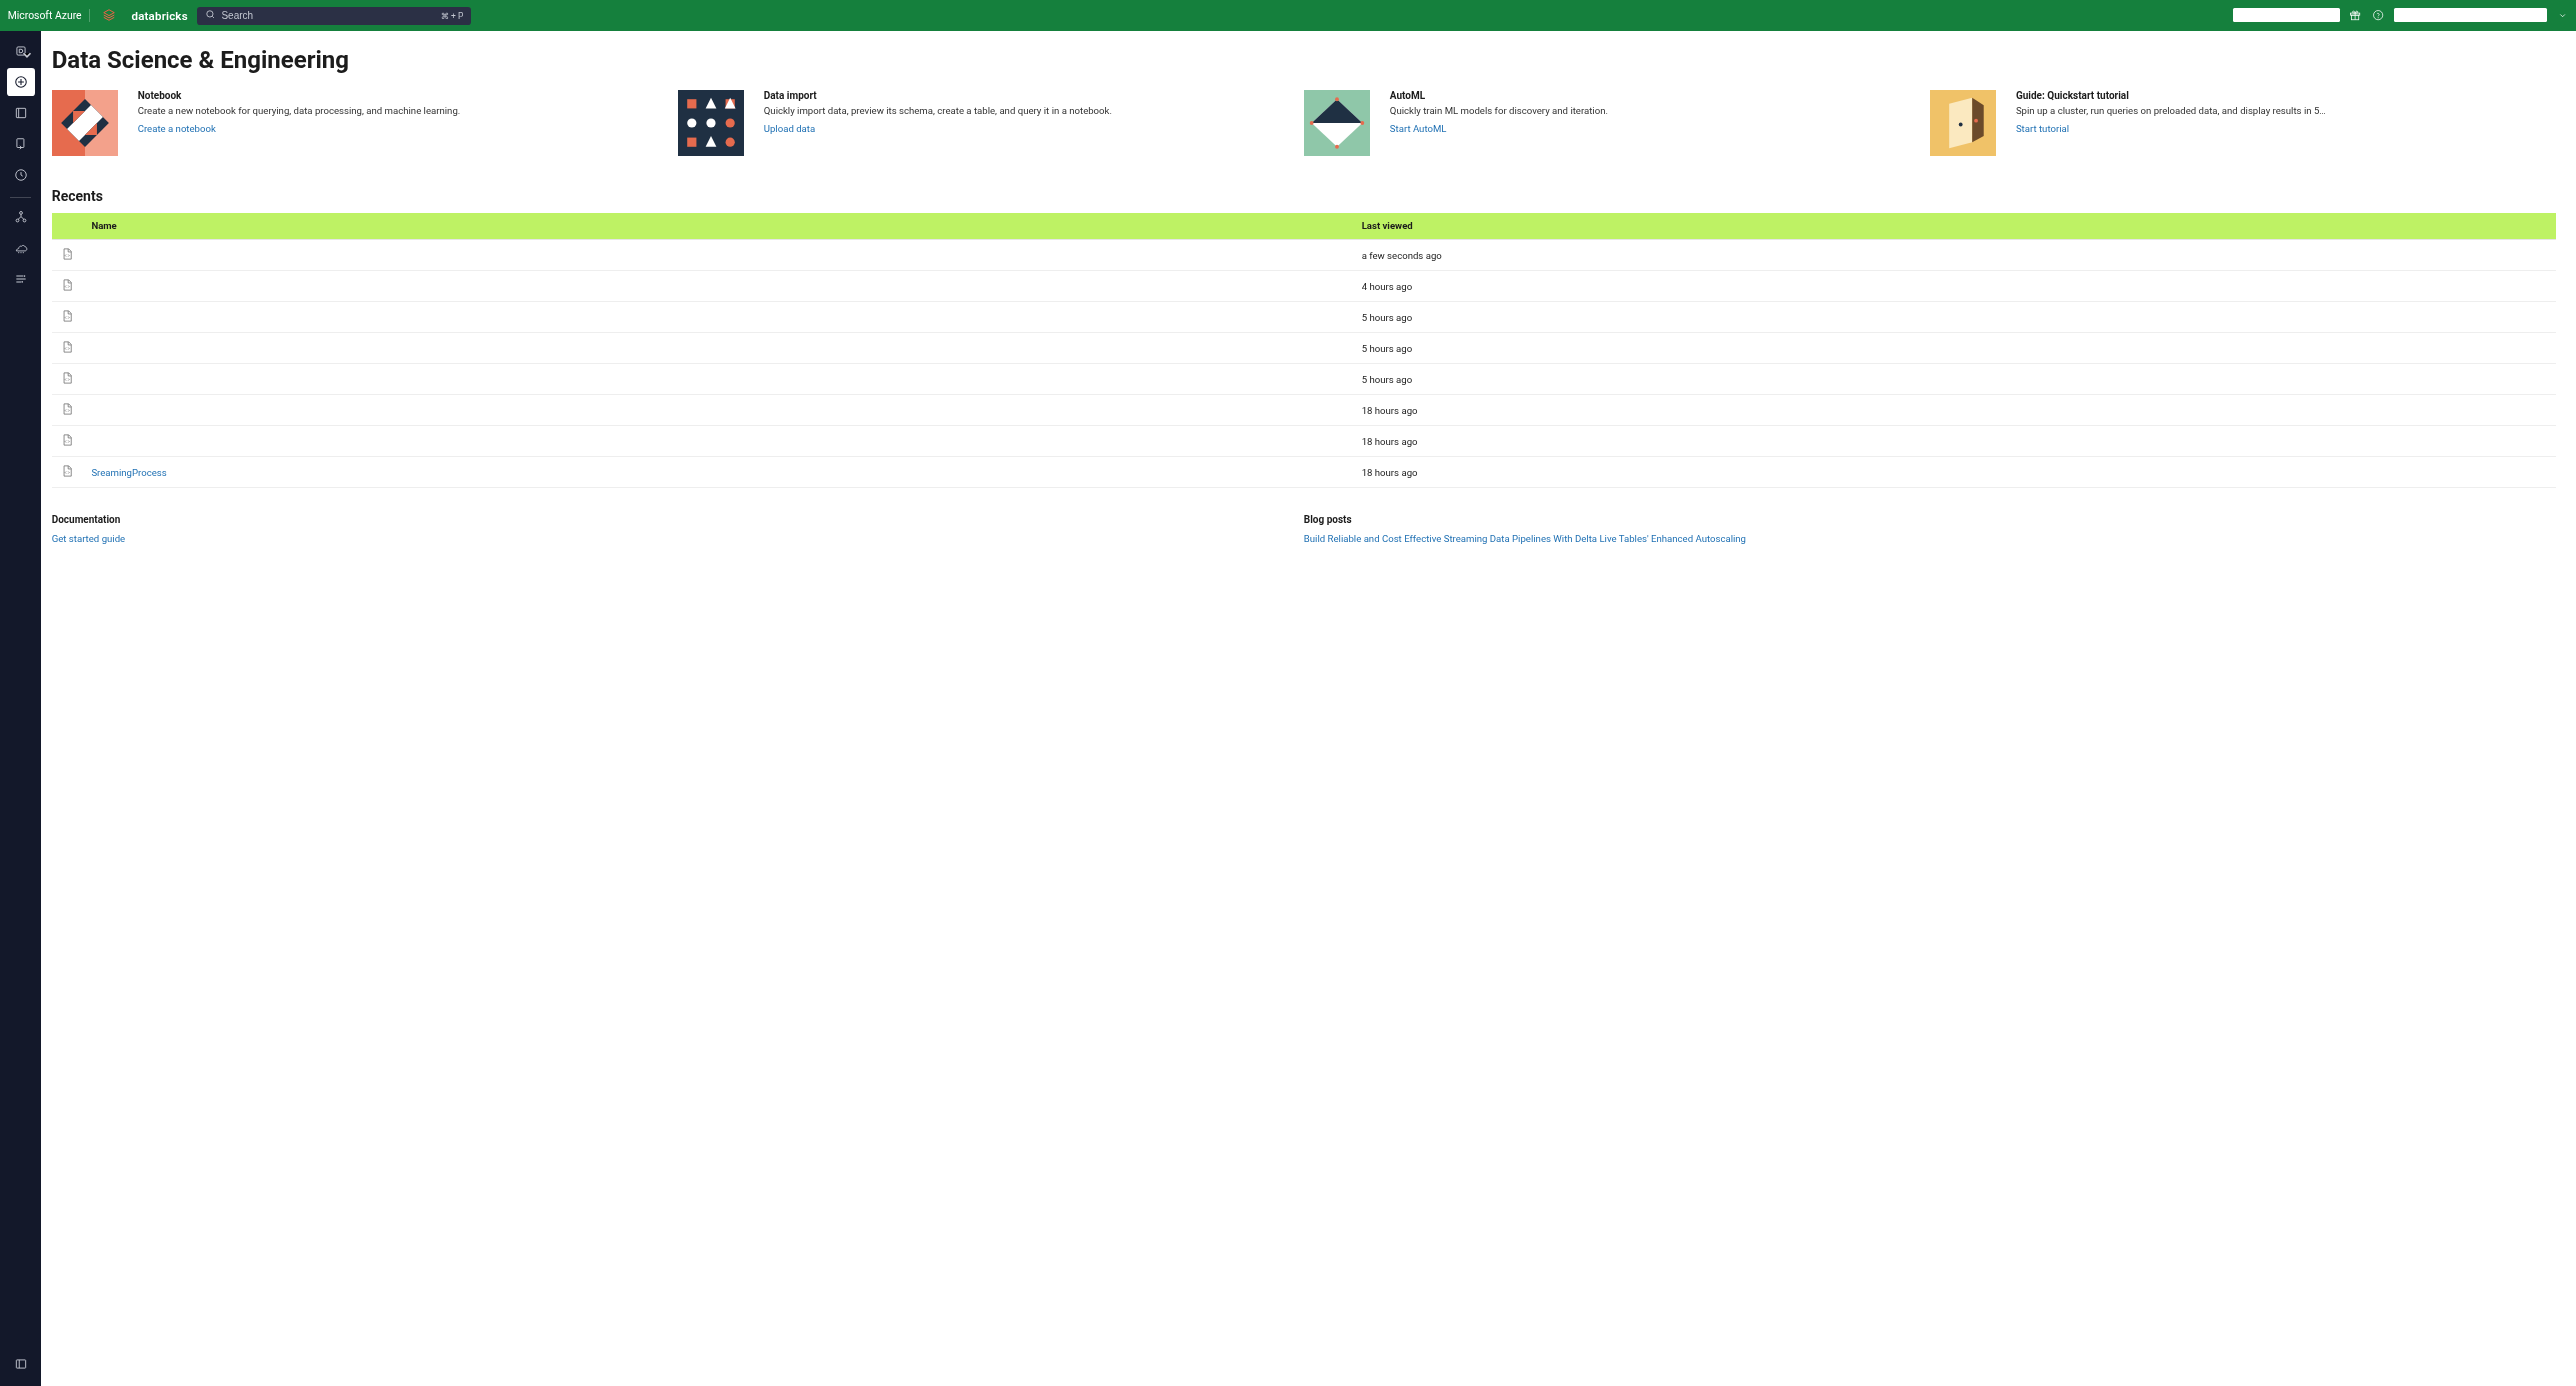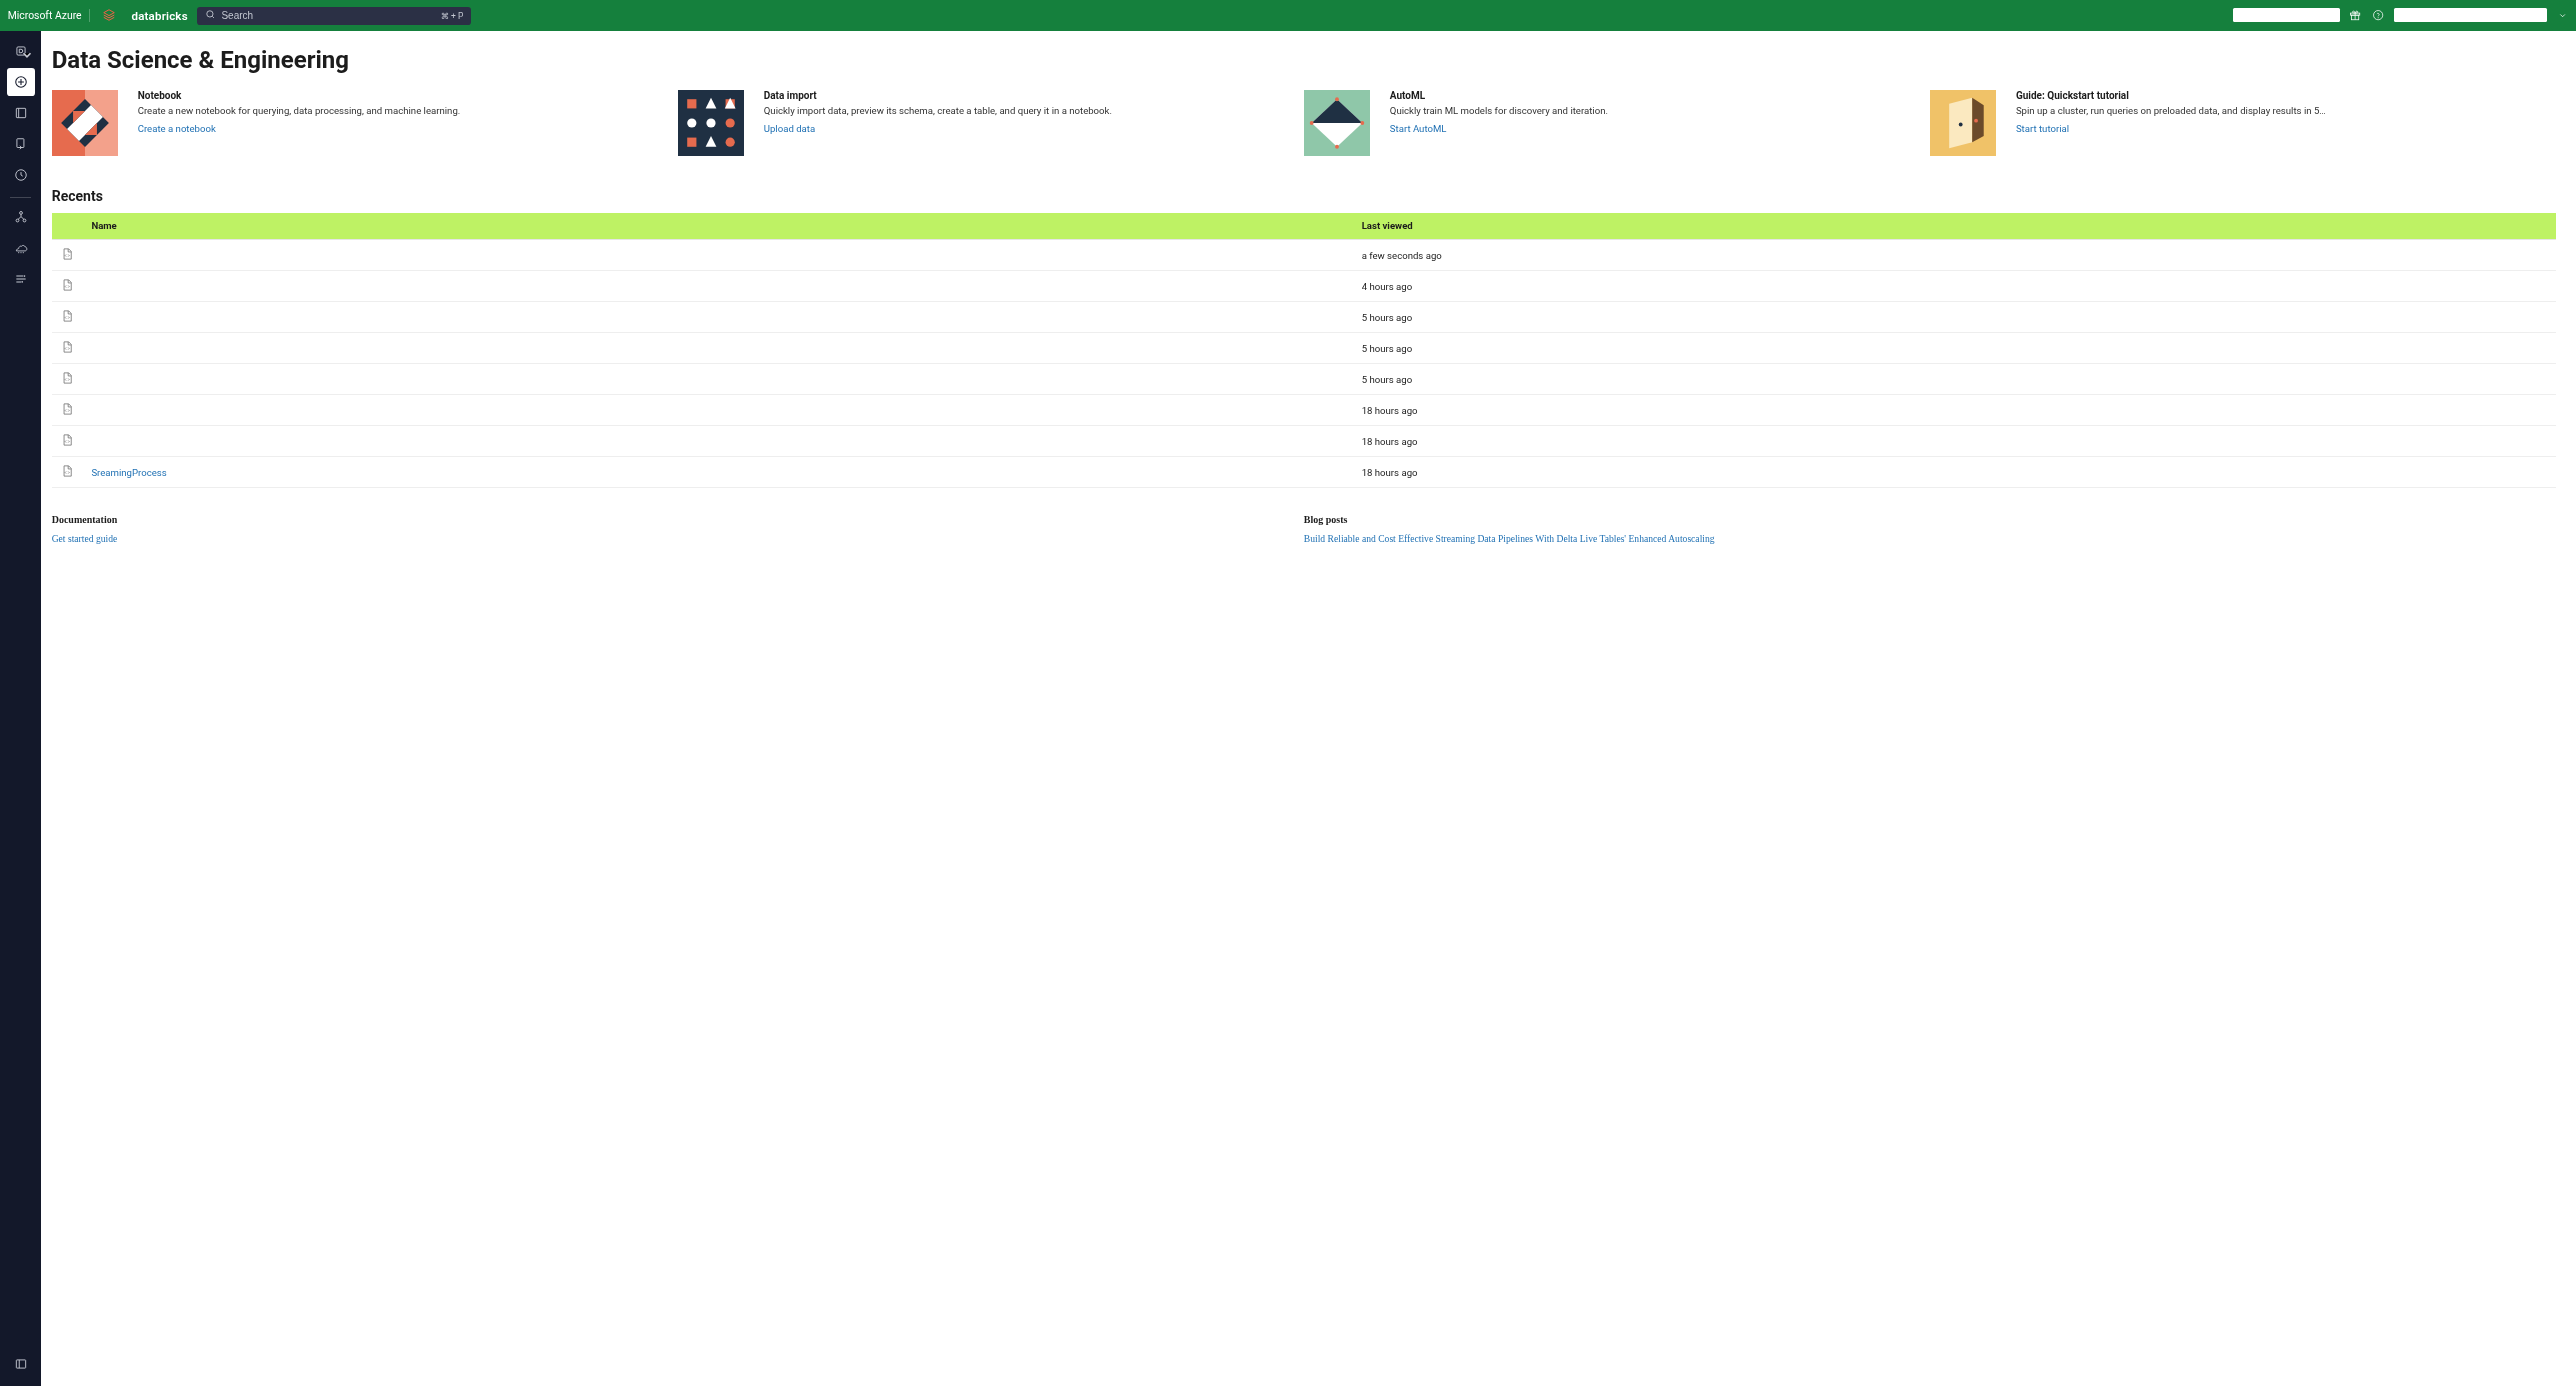--- a/index.html
+++ b/index.html
@@ -51,21 +51,21 @@
 .recents { width: 100%; border-collapse: collapse; }
 .recents thead tr { background: #bef264; }
 .recents th { text-align: left; font-weight: 700; font-size: 9.6px; padding: 7.7px 7.7px; border-bottom: 0.8px solid #e5e5e5; }
 .recents th.iconcol { width: 32px; }
 .recents td { padding: 7px 7.7px; border-bottom: 0.8px solid #eeeeee; font-size: 9.6px; }
 .recents .rlink { color: #2272b4; cursor: pointer; }
 .recents .ficon { color: #666; }
 .recents td.iconcol { width: 32px; text-align: left; padding-left: 9.2px; }
 
 
-.twocol { display: flex; margin-top: 26px; font-family: Liberation Serif, serif; }
+.twocol { display: flex; margin-top: 26px; }
 .twocol .col { flex: 1; }
 .twocol h3 { font-size: 10px; font-weight: 700; margin-bottom: 7.7px; }
 .twocol a { color: #2272b4; font-size: 9.6px; text-decoration: none; }
 
 
 .chev { position: absolute; right: 0.8px; bottom: 0.8px; }
 </style>
 </head>
 <body>
 

